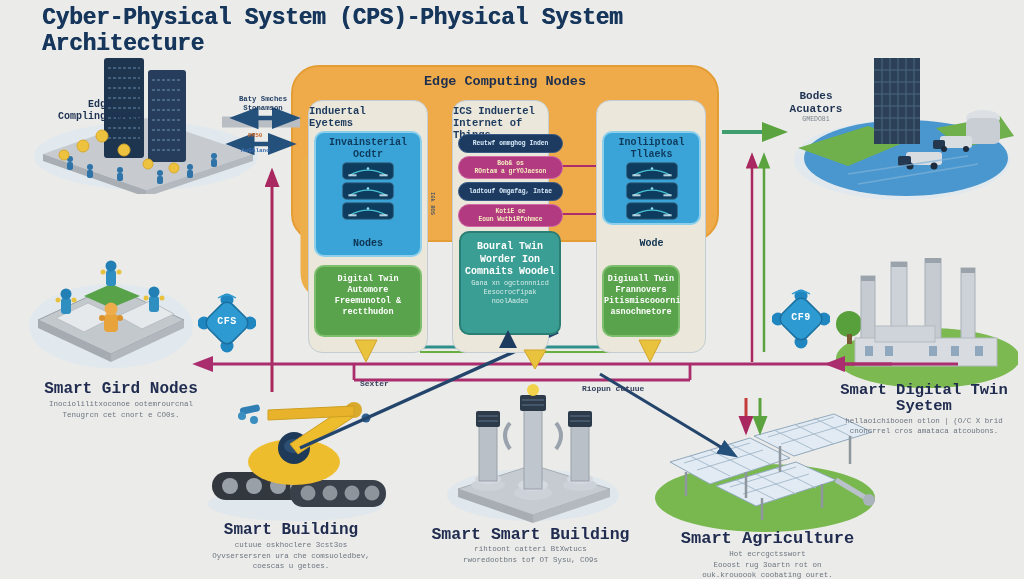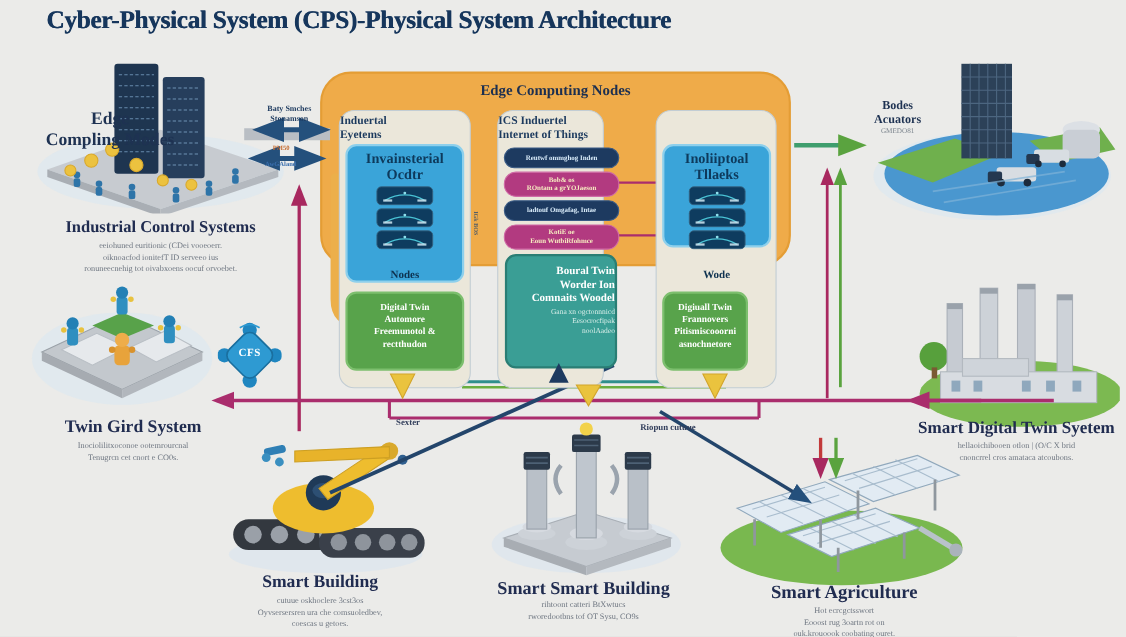--- a/index.html
+++ b/index.html
@@ -1,50 +1,50 @@
 <!DOCTYPE html>
 <html><head>
 <meta charset="utf-8">
 <style>
   html,body{margin:0;padding:0;background:#b9b9b7}
   #stage{position:relative;width:1024px;height:579px;background:#ebebe9;overflow:hidden;
-         font-family:Liberation Serif, serif}
+         font-family:Liberation Mono, monospace}
   .abs{position:absolute}
   .main-title{position:absolute;left:42px;top:5px;width:680px;font-size:23px;font-weight:800;
               color:#16365c;letter-spacing:-0.3px;text-shadow:0.5px 0 0 #16365c}
   .scene-label{position:absolute;text-align:center}
   .scene-label h3{margin:0 0 2px 0;font-weight:800;color:#202c50;line-height:1.05}
   .scene-label p{margin:1px 0;font-size:7.5px;color:#6e7681;line-height:1.3}
   .small-label{position:absolute;font-weight:bold;color:#1d3a5f;text-align:center;line-height:1.2}
   .orange{position:absolute;left:291px;top:65px;width:428px;height:177px;background:#efab49;
           border:2px solid #e49d35;border-radius:28px;box-sizing:border-box}
   .orange-header{position:absolute;left:291px;top:74px;width:428px;text-align:center;
                  font-size:13.5px;font-weight:800;color:#1c2f50}
   .col-panel{position:absolute;top:100px;height:253px;background:#ebe7da;border:1.5px solid #c2cdd4;
              border-radius:14px;box-sizing:border-box}
   .col-title{position:absolute;top:4px;left:0;right:0;font-size:10.5px;
              font-weight:800;color:#1c3a5e;line-height:1.15}
   .col-title span{display:block}
   .bluebox{position:absolute;background:#3aa4d9;border:2px solid #8ed0ec;border-radius:10px;
            text-align:center;box-sizing:border-box}
-  .bluebox .bt{font-size:13px;font-weight:800;color:#0e3a5c;line-height:1.15;margin-top:4px}
+  .bluebox .bt{font-size:10px;font-weight:800;color:#0e3a5c;line-height:1.15;margin-top:4px}
   .bluebox .bt span{display:block}
   .chip{display:block;margin:2px auto 0}
   .bluebox .bf{font-size:10px;font-weight:800;color:#0e3250;margin-top:18px}
   .greenbox{position:absolute;background:#58a34b;border:2px solid #7dbf6e;border-radius:10px;
             color:#fff;font-weight:800;font-size:8.5px;text-align:center;line-height:1.3;
             padding-top:7px;box-sizing:border-box}
   .greenbox span{display:block}
   .pill{position:absolute;border-radius:11px;text-align:center;font-weight:bold;font-size:6.3px;
         line-height:1.25;display:flex;flex-direction:column;justify-content:center;box-sizing:border-box}
   .pill span{display:block}
   .pill.navy{background:#1d3a60;border:1px solid #3a5b85;color:#d9ecfa}
   .pill.magenta{background:#b23a80;border:1px solid #cf6aa5;color:#f6ecc0}
   .tealbox{position:absolute;background:#3a9e95;border:2px solid #2a7e74;border-radius:10px;
-           text-align:right;color:#fff;padding-top:8px;box-sizing:border-box}
+           text-align:center;color:#fff;padding-top:8px;box-sizing:border-box}
   .tealbox .tb{font-weight:800;font-size:10px;line-height:1.25}
   .tealbox .ts{font-size:6.8px;color:#d6ede8;line-height:1.35}
   .cps{position:absolute;width:58px;height:62px}
   .cps .cps-label{position:absolute;left:0;right:0;top:24px;text-align:center;color:#fff;
                   font-weight:800;font-size:10px;letter-spacing:0.5px}
   svg{display:block}
 </style>
 </head>
 <body>
 
@@ -453,47 +453,41 @@
     </div>
   </div>
 
   <svg class="abs" style="left:0;top:0" width="1024" height="579" pointer-events="none">
     <polygon points="355,340 377,340 366,362" fill="#eac33e" stroke="#d2a52b"></polygon>
     <polygon points="524,350 546,350 535,369" fill="#eac33e" stroke="#d2a52b"></polygon>
     <polygon points="639,340 661,340 650,362" fill="#eac33e" stroke="#d2a52b"></polygon>
     <polygon points="499,348 517,348 508,330" fill="#1d3a5f"></polygon>
   </svg>
 
-  <div class="small-label" style="left:38px;top:99px;width:124px;font-size:16px;color:#1e3252">
+  <div class="small-label" style="left:38px;top:99px;width:124px;font-size:10px;color:#1e3252">
     <div>Edge</div>
       <div>Compling Modes</div>
   </div>
   <div class="small-label" style="left:224px;top:95px;width:78px;font-size:7.3px">
     <div>Baty Smches</div>
       <div>Stonamson</div>
   </div>
   <div class="small-label" style="left:248px;top:132px;font-size:6px;color:#c56a2e">PM50</div>
   <div class="small-label" style="left:241px;top:147px;font-size:6px;color:#3a6fae">AwGAland</div>
   <div class="small-label" style="left:428px;top:192px;font-size:5.5px;color:#555e66;writing-mode:vertical-rl">IGk BOS</div>
   <div class="small-label" style="left:360px;top:379px;font-size:8px;color:#333f5c">Sexter</div>
   <div class="small-label" style="left:582px;top:384px;font-size:8px;color:#333f5c">Riopun cutuue</div>
   <div class="small-label" style="left:768px;top:90px;width:96px;font-size:11px;color:#1e3252">
     <div>Bodes</div>
       <div>Acuators</div>
     <div style="font-size:6.5px;color:#7a838c;font-weight:normal">GMEDO81</div>
   </div>
 
-  <div class="scene-label" style="left:30px;top:200px;width:232px">
-    <h3 style="font-size:15px">Industrial Control Systems</h3>
-    <p>eeiohuned euritionic (CDei vooeoerr.</p>
-    <p>oiknoacfod ionitefT ID serveeo ius</p>
-    <p>ronuneecnehig tot oivabxoens oocuf orvoebet.</p>
-  </div>
   <div class="scene-label" style="left:18px;top:381px;width:206px">
-    <h3 style="font-size:16px">Twin Gird System</h3>
+    <h3 style="font-size:16px">Smart Gird Nodes</h3>
     <p>Inociolilitxoconoe ootemrourcnal</p>
     <p>Tenugrcn cet cnort e CO0s.</p>
   </div>
   <div class="scene-label" style="left:824px;top:382px;width:200px">
     <h3 style="font-size:15.5px">Smart Digital Twin Syetem</h3>
     <p>hellaoichibooen otlon | (O/C X brid</p>
     <p>cnoncrrel cros amataca atcoubons.</p>
   </div>
   <div class="scene-label" style="left:196px;top:522px;width:190px">
     <h3 style="font-size:16px">Smart Building</h3>
@@ -517,14 +511,25 @@
     <svg width="58" height="62" viewBox="0 0 58 62">
       <circle cx="29" cy="8" r="6.5" fill="#1f86c0"></circle>
         <circle cx="29" cy="54" r="6.5" fill="#1f86c0"></circle>
       <circle cx="6" cy="31" r="6.5" fill="#1f86c0"></circle>
         <circle cx="52" cy="31" r="6.5" fill="#1f86c0"></circle>
       <rect x="12" y="14" width="34" height="34" rx="8" transform="rotate(45 29 31)" fill="#2e9ad2" stroke="#1a6f9f" stroke-width="1.5"></rect>
       <path d="M20,6 Q29,0 38,6" stroke="#2e9ad2" stroke-width="1.5" fill="none"></path>
     </svg>
     <span class="cps-label">CFS</span>
   </div>
+  <div class="cps" style="left:772px;top:288px">
+    <svg width="58" height="62" viewBox="0 0 58 62">
+      <circle cx="29" cy="8" r="6.5" fill="#1f86c0"></circle>
+        <circle cx="29" cy="54" r="6.5" fill="#1f86c0"></circle>
+      <circle cx="6" cy="31" r="6.5" fill="#1f86c0"></circle>
+        <circle cx="52" cy="31" r="6.5" fill="#1f86c0"></circle>
+      <rect x="12" y="14" width="34" height="34" rx="8" transform="rotate(45 29 31)" fill="#2e9ad2" stroke="#1a6f9f" stroke-width="1.5"></rect>
+      <path d="M20,6 Q29,0 38,6" stroke="#2e9ad2" stroke-width="1.5" fill="none"></path>
+    </svg>
+    <span class="cps-label">CF9</span>
+  </div>
 
 </div>
 
 </body></html>

